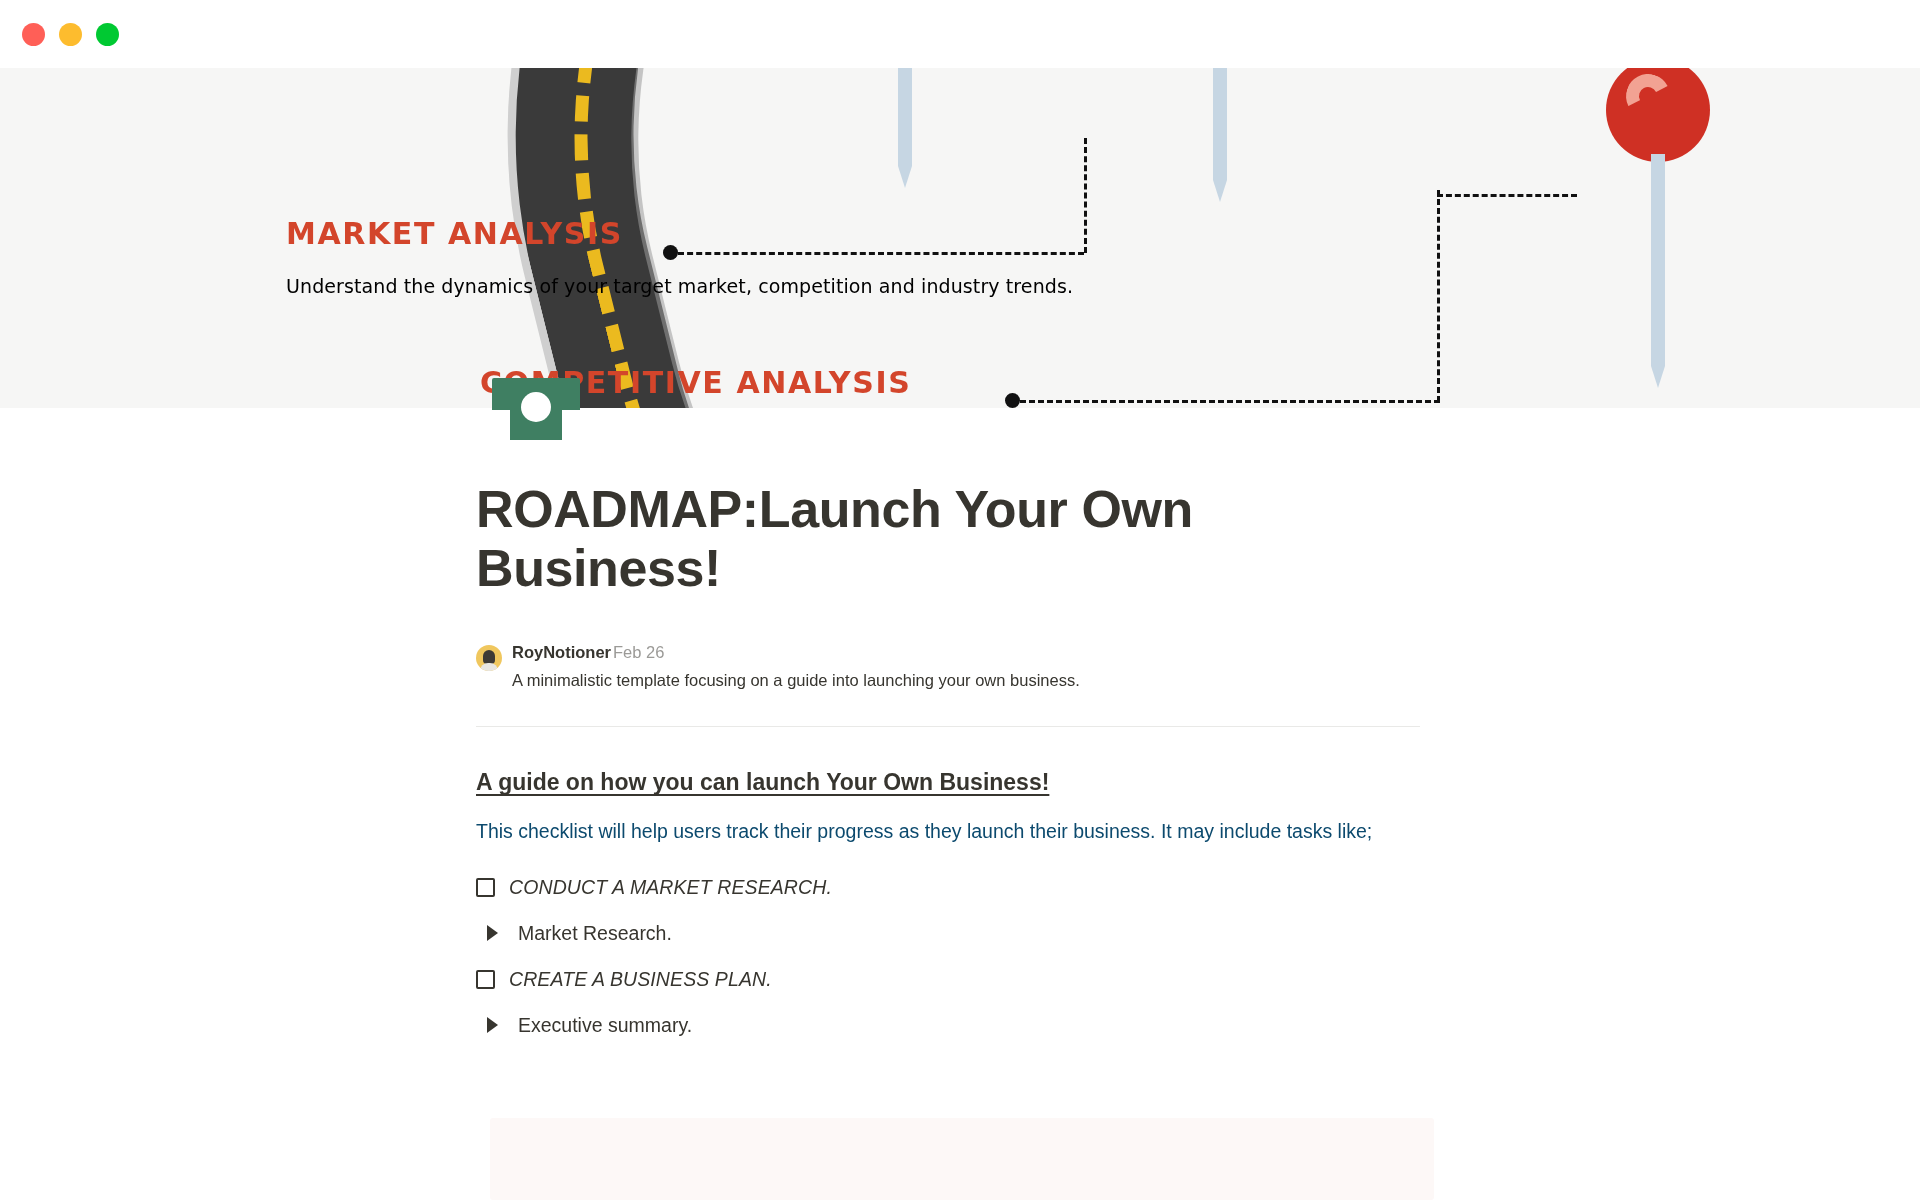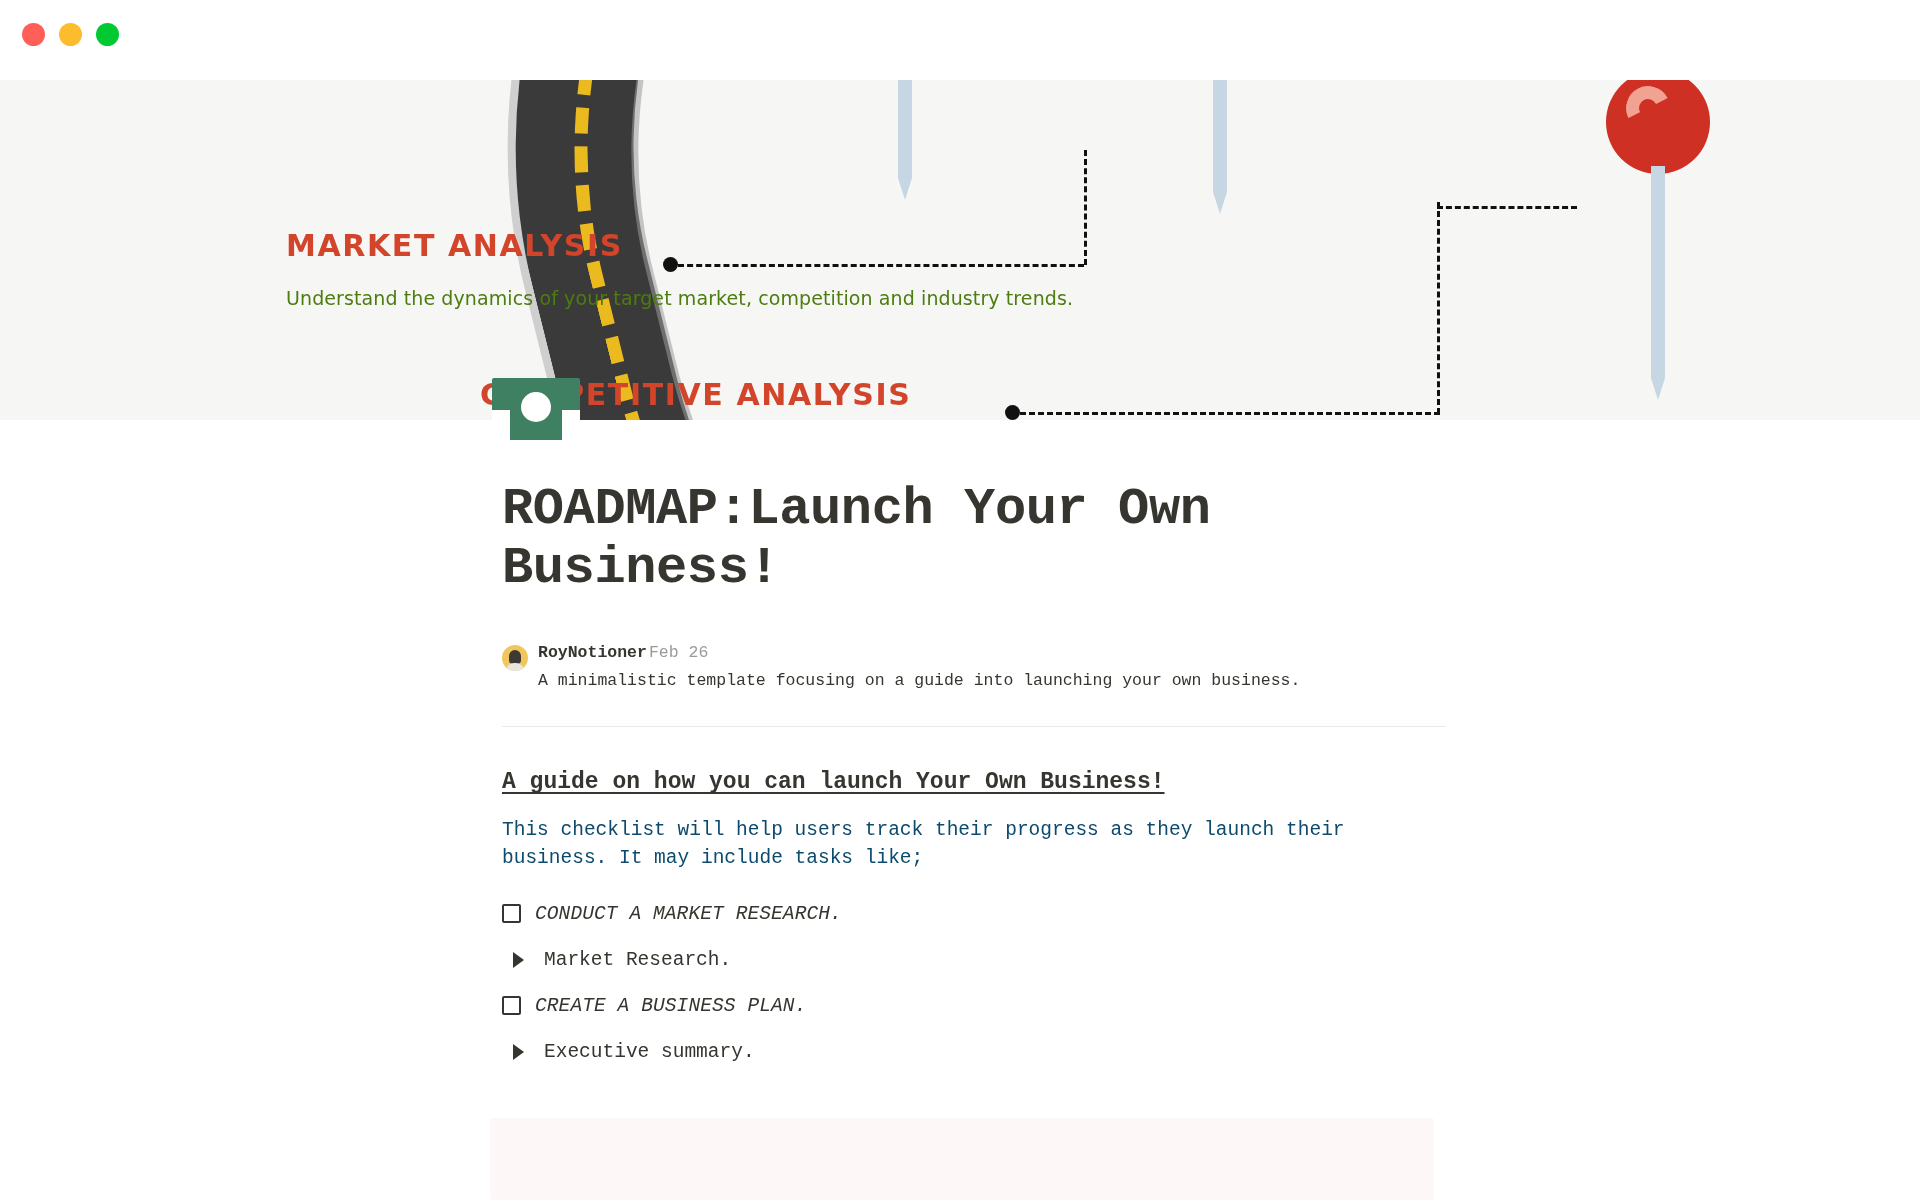--- a/index.html
+++ b/index.html
@@ -41,21 +41,21 @@
     border-radius: 50%;
     display: block;
   }
   .dot-red    { background: #ff5f57; }
   .dot-yellow { background: #fdbc2e; }
   .dot-green  { background: #00c932; }
 
   
   .cover {
     position: absolute;
-    top: 80px; left: 0;
+    top: 68px; left: 0;
     width: 1920px;
     height: 340px;
     overflow: hidden;
     background: #f6f6f5;
     z-index: 5;
   }
 
   
   .road-wrap {
     position: absolute;
@@ -114,21 +114,21 @@
   
   .cv-block { position: absolute; z-index: 12; }
   .cv-head {
     font-family: "DejaVu Sans", sans-serif;
     font-weight: 700;
     color: #d3452b;
     letter-spacing: 1.6px;
   }
   .cv-sub {
     font-family: "DejaVu Sans", sans-serif;
-    color: #4d7c0f;
+    color: #000000;
     line-height: 1.42;
     letter-spacing: .1px;
   }
   #cover-market      { left: 286px; top: 148px; }
   #cover-market .cv-head { font-size: 30px; }
   #cover-market .cv-sub  { font-size: 19px; margin-top: 22px; }
 
   #cover-competitive { left: 480px; top: 297px; }
   #cover-competitive .cv-head { font-size: 30px; }
 
@@ -217,25 +217,24 @@
     top: 14px;
     transform: translateX(-50%);
     width: 30px; height: 30px;
     border-radius: 50%;
     background: #ffffff;
   }
 
   
   .doc {
     position: absolute;
-    left: 502px;
+    left: 476px;
     top: 480px;
     width: 944px;
     z-index: 20;
-    font-family: Liberation Mono, monospace;
   }
 
   .doc-title {
     font-size: 52px;
     font-weight: 700;
     line-height: 1.14;
     color: #37352f;
     letter-spacing: -0.4px;
     max-width: 720px;
   }

